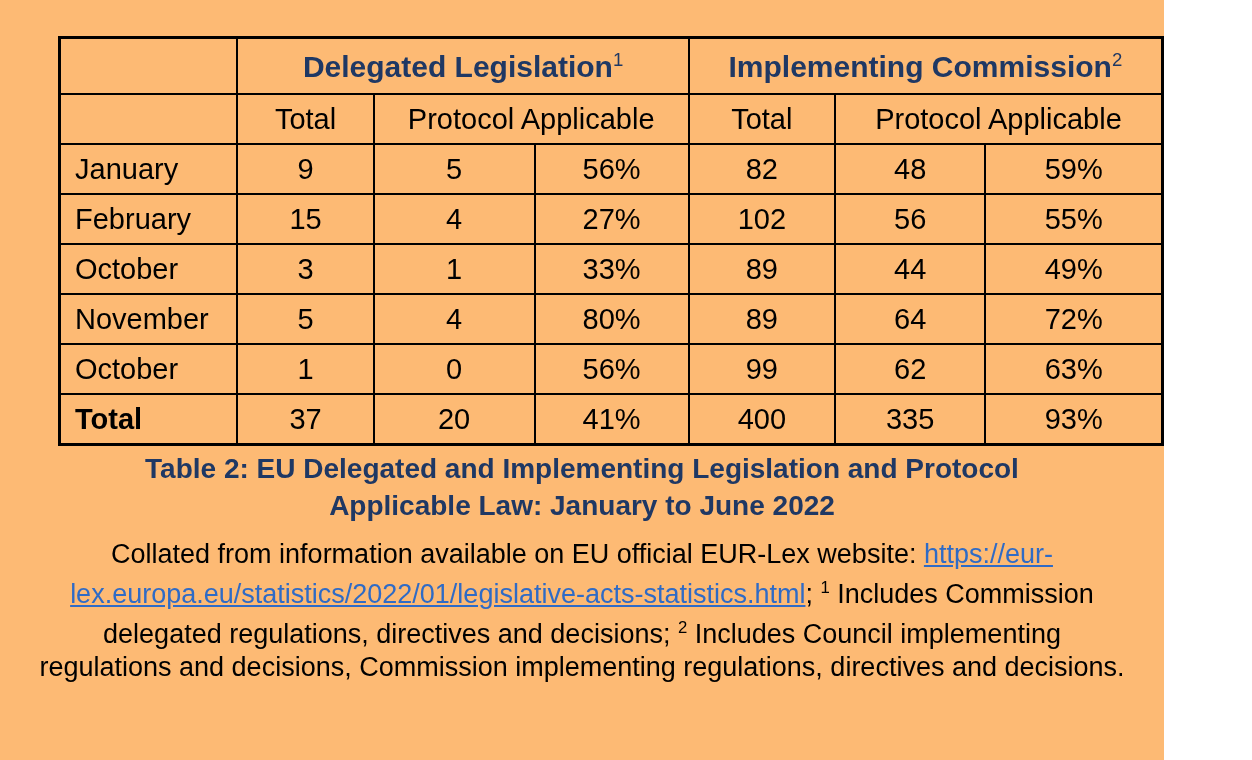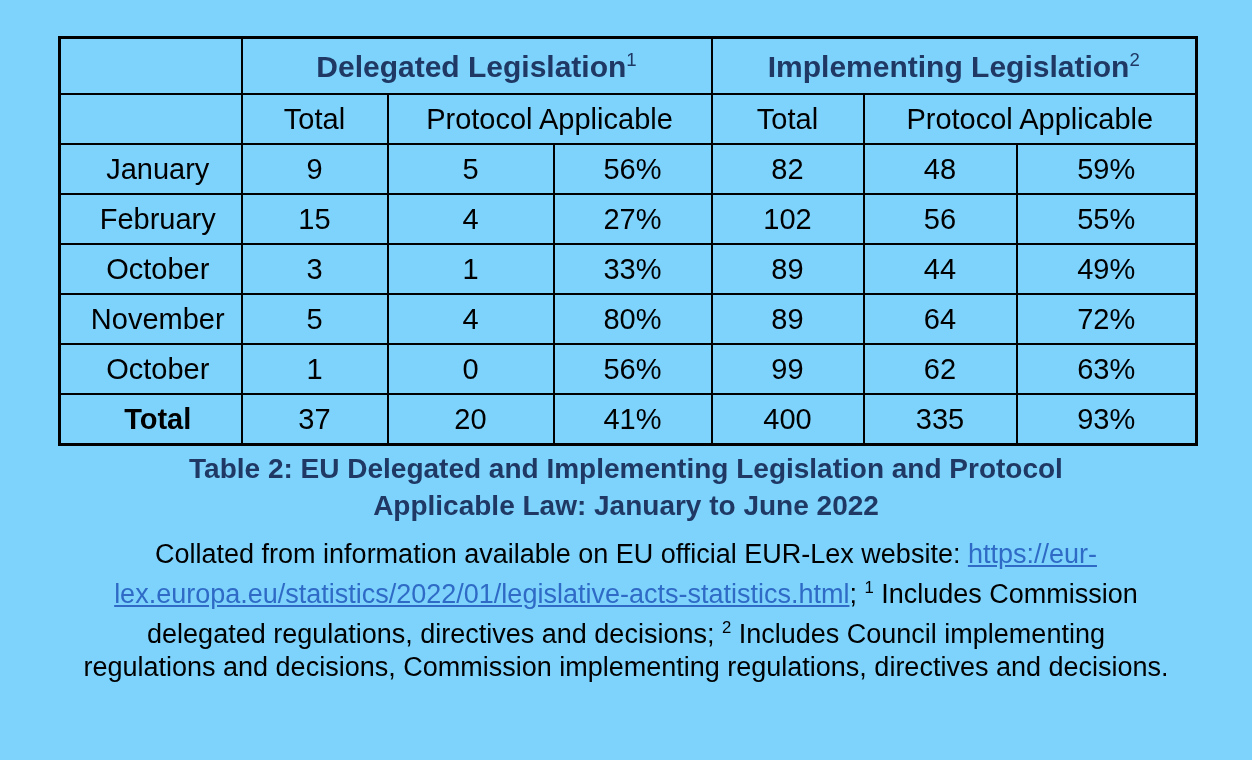--- a/index.html
+++ b/index.html
@@ -3,23 +3,23 @@
 <meta charset="utf-8">
 <style>
   html, body {
     margin: 0;
     padding: 0;
     background: #ffffff;
     font-family: "Liberation Sans", sans-serif;
     color: #000000;
   }
   .page {
-    width: 1252px;
+    width: 1164px;
     height: 760px;
-    background: #7dd3fc;
+    background: #fdba74;
     overflow: hidden;
   }
   table.stats {
     border-collapse: collapse;
     table-layout: fixed;
     margin: 36px 0 0 58px;
     border: 3px solid #000000;
   }
   table.stats th, table.stats td {
     border: 2px solid #000000;
@@ -37,21 +37,21 @@
     font-weight: 700;
     font-size: 30px;
     color: #1F3864;
   }
   table.stats tr.group-header th sup,
   .footnote sup {
     font-weight: 400;
     font-size: 62%;
   }
   table.stats td.month-cell {
-    text-align: center;
+    text-align: left;
     padding-left: 14px;
   }
   table.stats tr.total-row td.month-cell {
     font-weight: 700;
   }
   .caption {
     margin-top: 4px;
     text-align: center;
     color: #1F3864;
     font-weight: 700;
@@ -87,21 +87,21 @@
       <col style="width:166px">
       <col style="width:158px">
       <col style="width:152px">
       <col style="width:153px">
       <col style="width:180px">
     </colgroup>
     <tbody>
         <tr class="group-header">
       <td></td>
       <th colspan="3"><span>Delegated Legislation</span><sup>1</sup></th>
-      <th colspan="3"><span>Implementing Legislation</span><sup>2</sup></th>
+      <th colspan="3"><span>Implementing Commission</span><sup>2</sup></th>
     </tr>
     <tr>
       <td></td>
       <th>Total</th>
       <th colspan="2">Protocol Applicable</th>
       <th>Total</th>
       <th colspan="2">Protocol Applicable</th>
     </tr>
 
     <tr>

